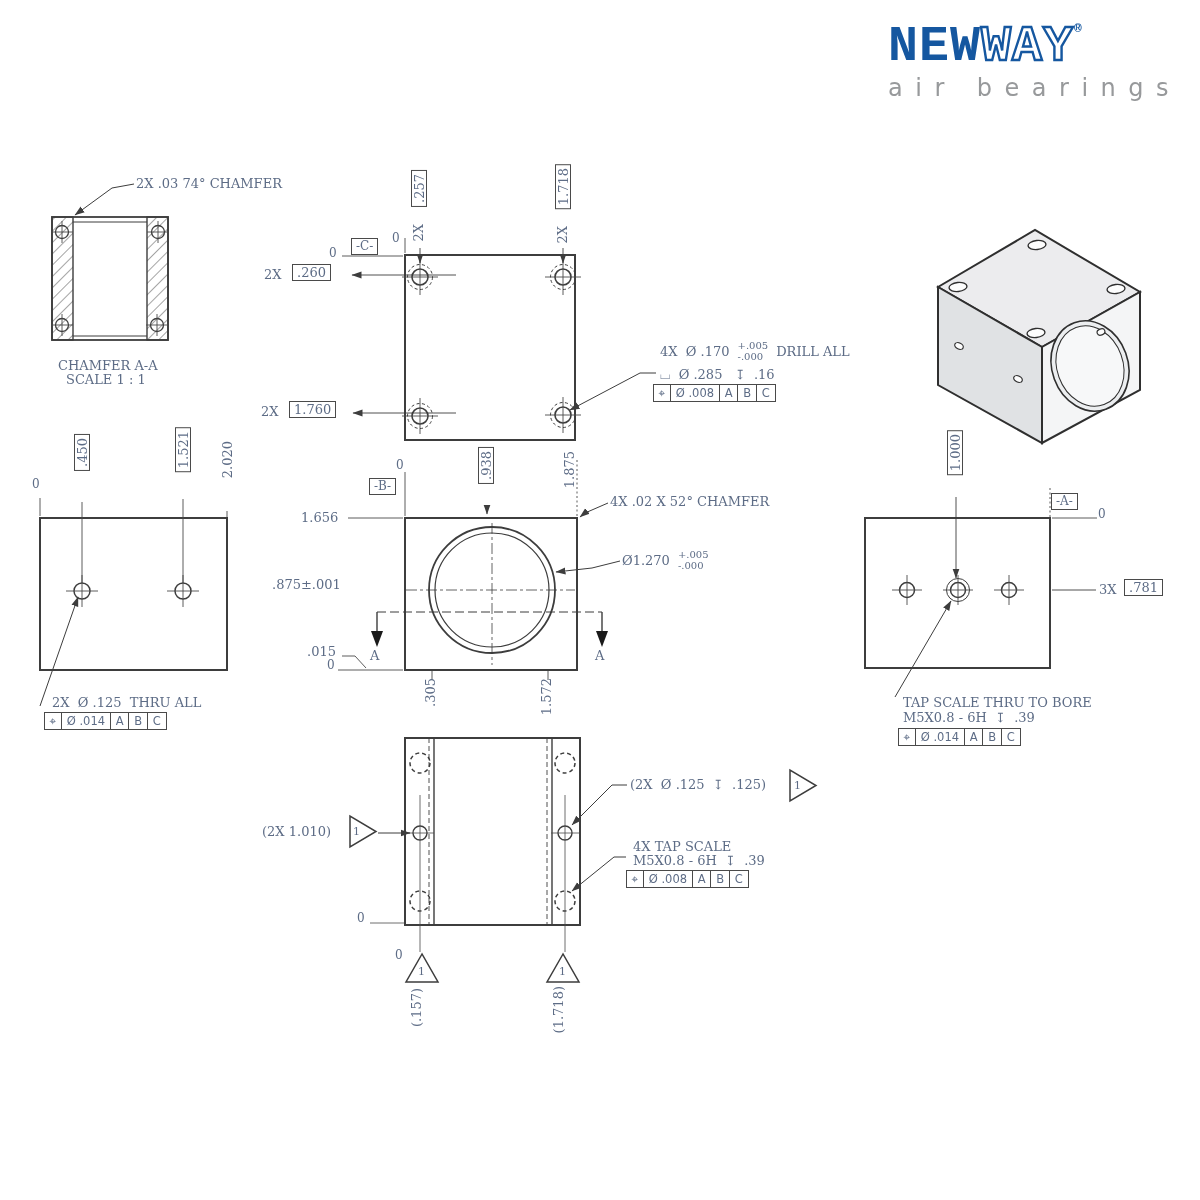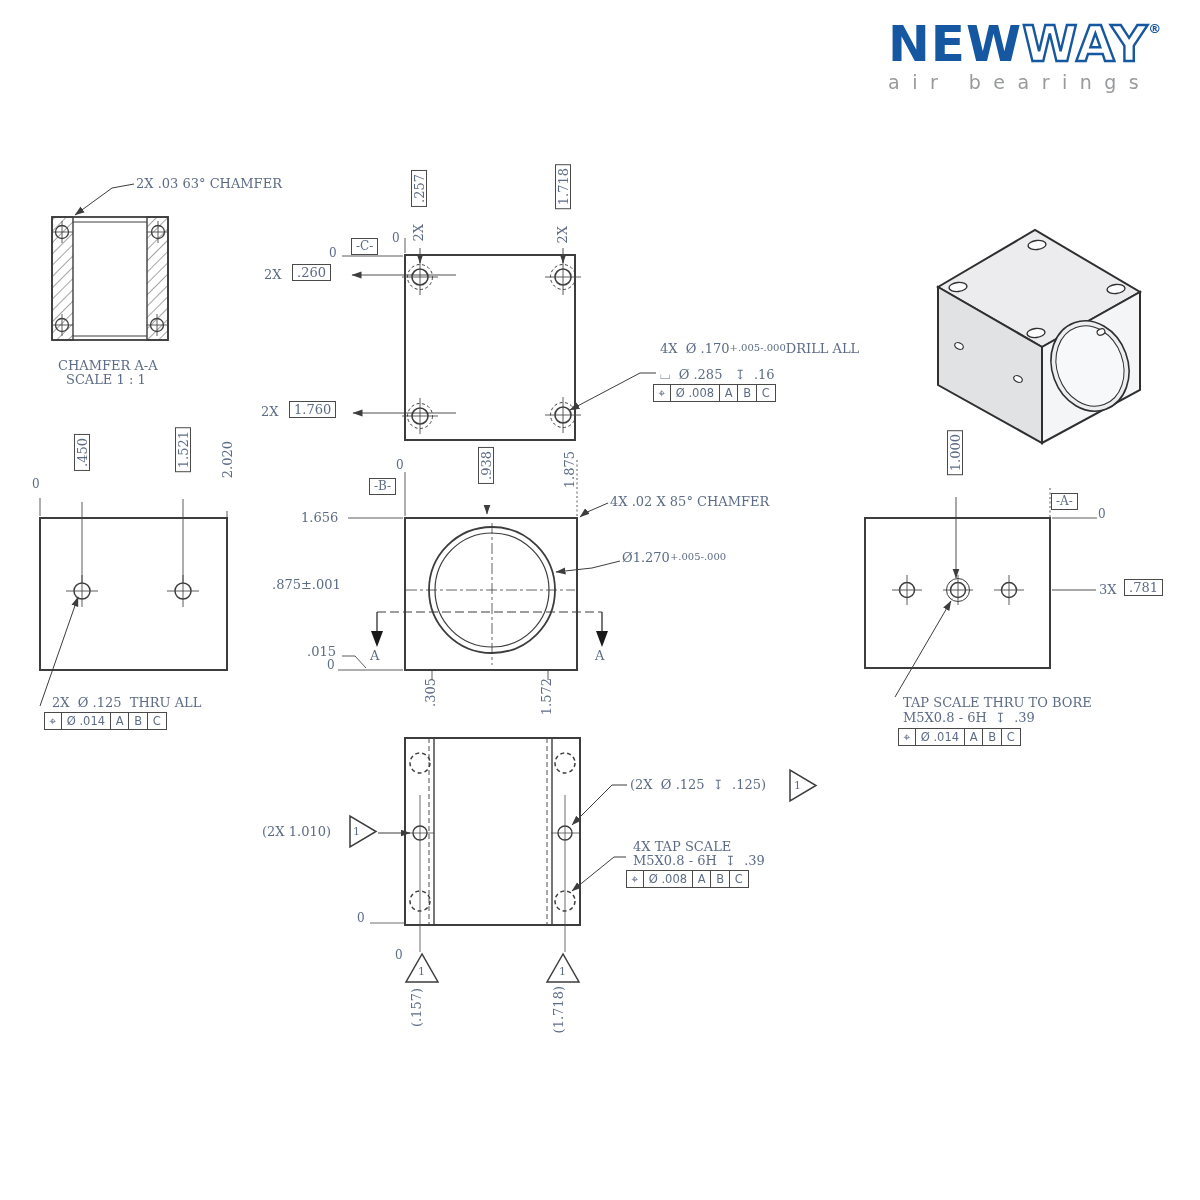--- a/index.html
+++ b/index.html
@@ -3,32 +3,32 @@
 <meta charset="utf-8">
 <style>
   html,body{margin:0;padding:0;width:1200px;height:1200px;background:#ffffff;overflow:hidden;}
   #stage{position:relative;width:1200px;height:1200px;font-family:"DejaVu Serif","DejaVu Sans",serif;}
   svg.linework{position:absolute;left:0;top:0;}
   .lbl{position:absolute;font-size:13px;color:#5d6c86;white-space:pre;line-height:15px;}
   .sm{font-size:12px;}
   .box{border:1.4px solid #4a4a4a;padding:0 4px;background:#fff;}
   .vert{writing-mode:vertical-rl;transform:rotate(180deg);width:17px;line-height:16px;}
   .vbox{border:1.4px solid #4a4a4a;padding:3px 0;background:#fff;width:14px;}
-  .noterow{display:flex;gap:0;align-items:center;}
-  .tolstack{display:inline-flex;flex-direction:row;font-size:10px;line-height:10.5px;}
+  .noterow{display:flex;gap:8px;align-items:center;}
+  .tolstack{display:inline-flex;flex-direction:column;font-size:10px;line-height:10.5px;}
   .fcf{position:absolute;display:flex;font-family:"DejaVu Sans",sans-serif;font-size:11.5px;color:#5d6c86;}
   .fcf .cell{border:1.4px solid #4a4a4a;padding:1px 5px;margin-left:-1.4px;white-space:pre;background:#fff;}
   .flagnum{position:absolute;font-size:11px;color:#5d6c86;}
   
   .logo{position:absolute;left:888px;top:4px;width:300px;font-family:"DejaVu Sans",sans-serif;}
-  .logo-line{font-weight:800;font-size:50px;letter-spacing:1px;line-height:50px;white-space:nowrap;}
+  .logo-line{font-weight:800;font-size:50px;letter-spacing:1px;line-height:50px;white-space:nowrap;font-family:Liberation Mono, monospace;}
   .logo-new{color:#1557a0;}
   .logo-way{color:#ffffff;-webkit-text-stroke:2.4px #1557a0;}
   .logo-reg{font-size:13px;color:#1557a0;vertical-align:28px;-webkit-text-stroke:0;}
-  .logo-tag{margin-top:2px;font-size:19px;font-weight:400;color:#97999b;letter-spacing:12.5px;white-space:nowrap;}
+  .logo-tag{margin-top:2px;font-size:24px;font-weight:400;color:#97999b;letter-spacing:12.5px;white-space:nowrap;}
 </style>
 </head>
 <body>
 
 <div id="stage">
 
 <svg class="linework" width="1200" height="1200" viewBox="0 0 1200 1200">
   <defs>
     <marker id="arr" markerWidth="11" markerHeight="9" refX="9.5" refY="4" orient="auto" markerUnits="userSpaceOnUse">
       <path d="M0,0.5 L10,4 L0,7.5 Z" fill="#3d3d3d"></path>
@@ -209,21 +209,21 @@
       <ellipse cx="1101" cy="332" rx="4" ry="3" transform="rotate(-20 1101 332)"></ellipse>
     </g>
   </g>
 </svg>
 
 <div class="logo">
   <div class="logo-line"><span class="logo-new">NEW</span><span class="logo-way">WAY</span><span class="logo-reg">®</span></div>
   <div class="logo-tag">air bearings</div>
 </div>
 
-<span class="lbl" style="left:136px;top:176px">2X .03 63° CHAMFER</span>
+<span class="lbl" style="left:136px;top:176px">2X .03 74° CHAMFER</span>
 <span class="lbl" style="left:58px;top:358px">CHAMFER A-A</span>
 <span class="lbl" style="left:66px;top:372px">SCALE 1 : 1</span>
 
 <span class="lbl sm" style="left:392px;top:231px">0</span>
 <span class="lbl vert vbox" style="left:411px;top:170px">.257</span>
 <span class="lbl vert" style="left:411px;top:224px">2X</span>
 <span class="lbl vert vbox" style="left:555px;top:164px">1.718</span>
 <span class="lbl vert" style="left:555px;top:226px">2X</span>
 <span class="lbl sm" style="left:329px;top:246px">0</span>
 <span class="lbl box sm" style="left:351px;top:238px">-C-</span>
@@ -259,21 +259,21 @@
 <span class="lbl vert vbox" style="left:478px;top:447px">.938</span>
 <span class="lbl vert" style="left:562px;top:451px">1.875</span>
 <span class="lbl" style="left:301px;top:510px">1.656</span>
 <span class="lbl" style="left:272px;top:577px">.875±.001</span>
 <span class="lbl" style="left:307px;top:644px">.015</span>
 <span class="lbl sm" style="left:327px;top:658px">0</span>
 <span class="lbl vert" style="left:423px;top:678px">.305</span>
 <span class="lbl vert" style="left:539px;top:678px">1.572</span>
 <span class="lbl" style="left:370px;top:648px">A</span>
 <span class="lbl" style="left:595px;top:648px">A</span>
-<span class="lbl" style="left:610px;top:494px">4X .02 X 85° CHAMFER</span>
+<span class="lbl" style="left:610px;top:494px">4X .02 X 52° CHAMFER</span>
 <span class="lbl noterow" style="left:622px;top:550px"><span>Ø1.270</span><span class="tolstack"><span>+.005</span><span>-.000</span></span></span>
 
 <span class="lbl vert vbox" style="left:947px;top:430px">1.000</span>
 <span class="lbl sm" style="left:1098px;top:507px">0</span>
 <span class="lbl box sm" style="left:1051px;top:493px">-A-</span>
 <span class="lbl" style="left:1099px;top:582px">3X</span>
 <span class="lbl box" style="left:1124px;top:579px">.781</span>
 <span class="lbl" style="left:903px;top:695px">TAP SCALE THRU TO BORE</span>
 <span class="lbl" style="left:903px;top:710px">M5X0.8 - 6H  ↧  .39</span>
 <span class="fcf" style="left:899px;top:728px">

